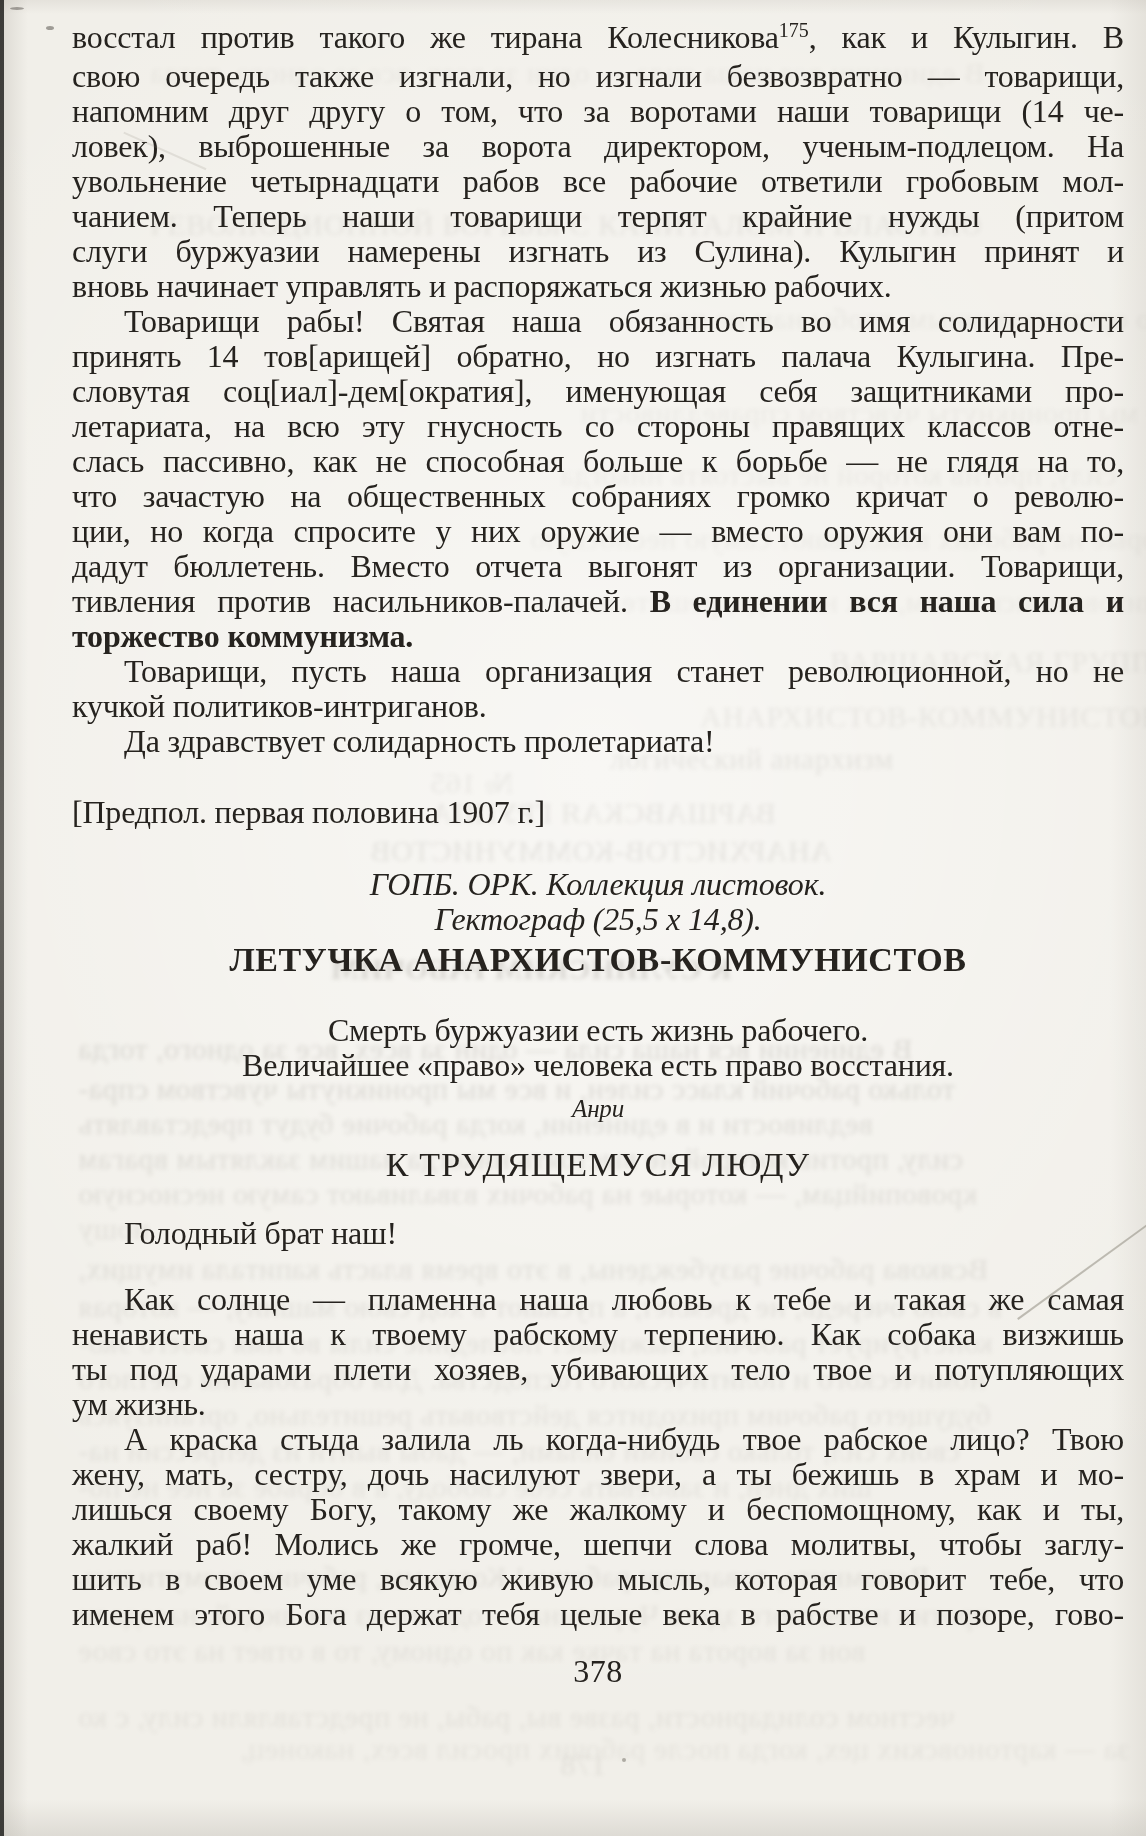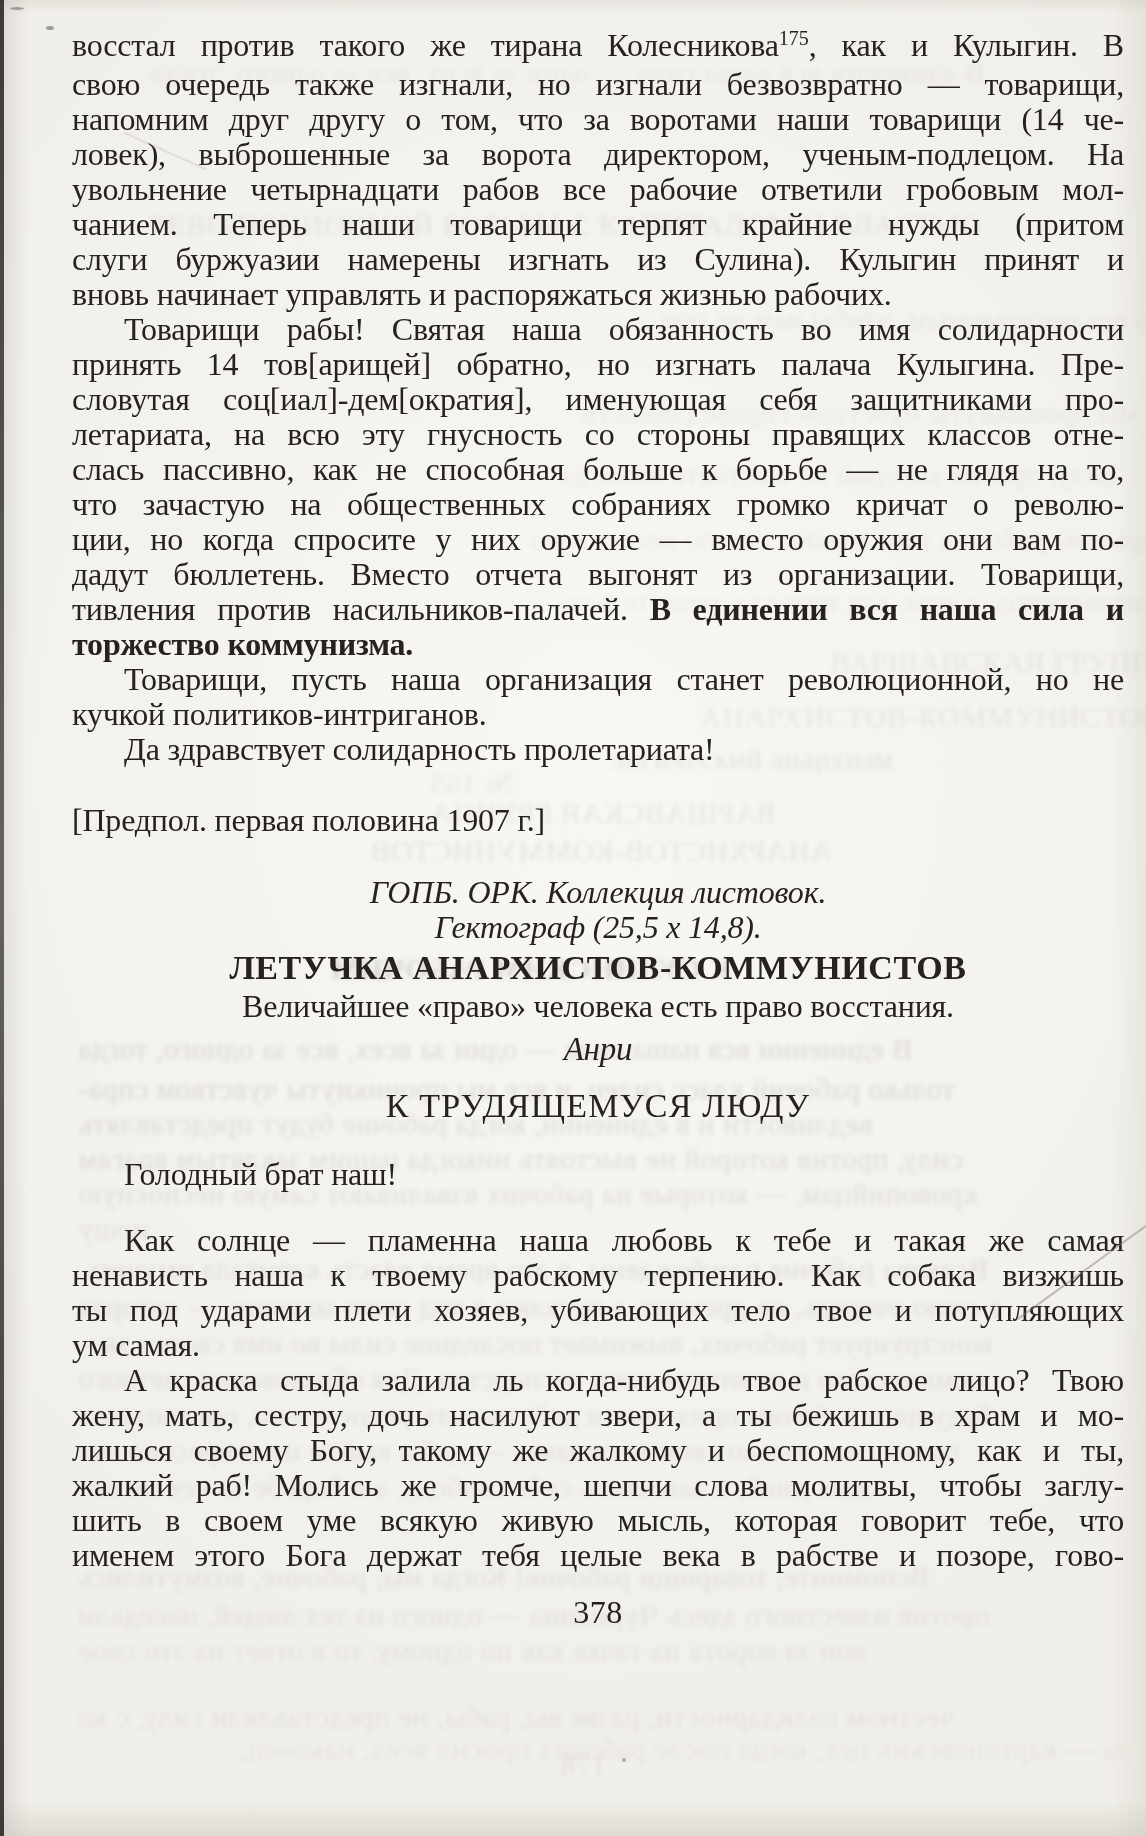--- a/index.html
+++ b/index.html
@@ -37,41 +37,41 @@
     color:#6f6a61;
     white-space:nowrap;
     filter:blur(2px);
     font-size:30px;line-height:34px;
     letter-spacing:.5px;
     user-select:none;
   }
   .bleed.m{transform:scaleX(-1);transform-origin:center;}
   .bleed.bb{font-weight:bold;}
 
-  .content{position:absolute;left:72px;top:0;width:1052px;z-index:2;padding-top:28px;}
+  .content{position:absolute;left:72px;top:0;width:1052px;z-index:2;padding-top:20px;}
   .line{
     font-size:32px;line-height:35px;
     text-align:justify;text-align-last:justify;
     letter-spacing:-0.2px;
   }
   .line.first{text-indent:52px;}
   .line.last{text-align-last:left;}
   .sup{font-size:20px;position:relative;top:-11px;letter-spacing:0;}
   .b{font-weight:bold;}
   .one{font-size:32px;line-height:35px;letter-spacing:-0.2px;}
   .r{text-align:center;}
   .c{text-align:center;}
   .i{font-style:italic;}
 
   #date-note{margin-top:36px;}
   #src1{margin-top:37px;}
   #doc-number{margin-top:30px;font-size:34px;line-height:40px;font-weight:bold;letter-spacing:.3px;}
   #doc-title{margin-top:2px;font-size:34px;line-height:42px;font-weight:bold;letter-spacing:.6px;}
   #ep1{margin-top:32px;}
-  #ep-author{margin-top:8px;font-size:33px;}
+  #ep-author{margin-top:8px;font-size:25px;}
   #section-title{margin-top:18px;font-size:34px;line-height:42px;letter-spacing:1.2px;}
   #p5{margin-top:30px;}
   #p6{margin-top:31px;}
   #p7{margin-top:0;}
   #page-number{margin-top:22px;letter-spacing:.5px;}
 </style>
 </head>
 <body>
 
 <div class="page">
@@ -148,33 +148,34 @@
     <div class="par" id="p4">
         <div class="line first last">Да здравствует солидарность пролетариата!</div>
       </div>
 
     <div class="one" id="date-note">[Предпол. первая половина 1907 г.]</div>
     <div class="one r i" id="src1">ГОПБ. ОРК. Коллекция листовок.</div>
     <div class="one r i" id="src2">Гектограф (25,5 x 14,8).</div>
 
     <div class="one c" id="doc-title">ЛЕТУЧКА АНАРХИСТОВ-КОММУНИСТОВ</div>
 
+    <div class="one r" id="ep1">Смерть буржуазии есть жизнь рабочего.</div>
     <div class="one r" id="ep2">Величайшее «право» человека есть право восстания.</div>
     <div class="one r i" id="ep-author">Анри</div>
 
     <div class="one c" id="section-title">К ТРУДЯЩЕМУСЯ ЛЮДУ</div>
 
     <div class="par" id="p5">
         <div class="line first last">Голодный брат наш!</div>
       </div>
     <div class="par" id="p6">
         <div class="line first">Как солнце — пламенна наша любовь к тебе и такая же самая</div>
         <div class="line">ненависть наша к твоему рабскому терпению. Как собака визжишь</div>
         <div class="line">ты под ударами плети хозяев, убивающих тело твое и потупляющих</div>
-        <div class="line last">ум самая.</div>
+        <div class="line last">ум жизнь.</div>
       </div>
     <div class="par" id="p7">
         <div class="line first">А краска стыда залила ль когда-нибудь твое рабское лицо? Твою</div>
         <div class="line">жену, мать, сестру, дочь насилуют звери, а ты бежишь в храм и мо-</div>
         <div class="line">лишься своему Богу, такому же жалкому и беспомощному, как и ты,</div>
         <div class="line">жалкий раб! Молись же громче, шепчи слова молитвы, чтобы заглу-</div>
         <div class="line">шить в своем уме всякую живую мысль, которая говорит тебе, что</div>
         <div class="line">именем этого Бога держат тебя целые века в рабстве и позоре, гово-</div>
       </div>
 

